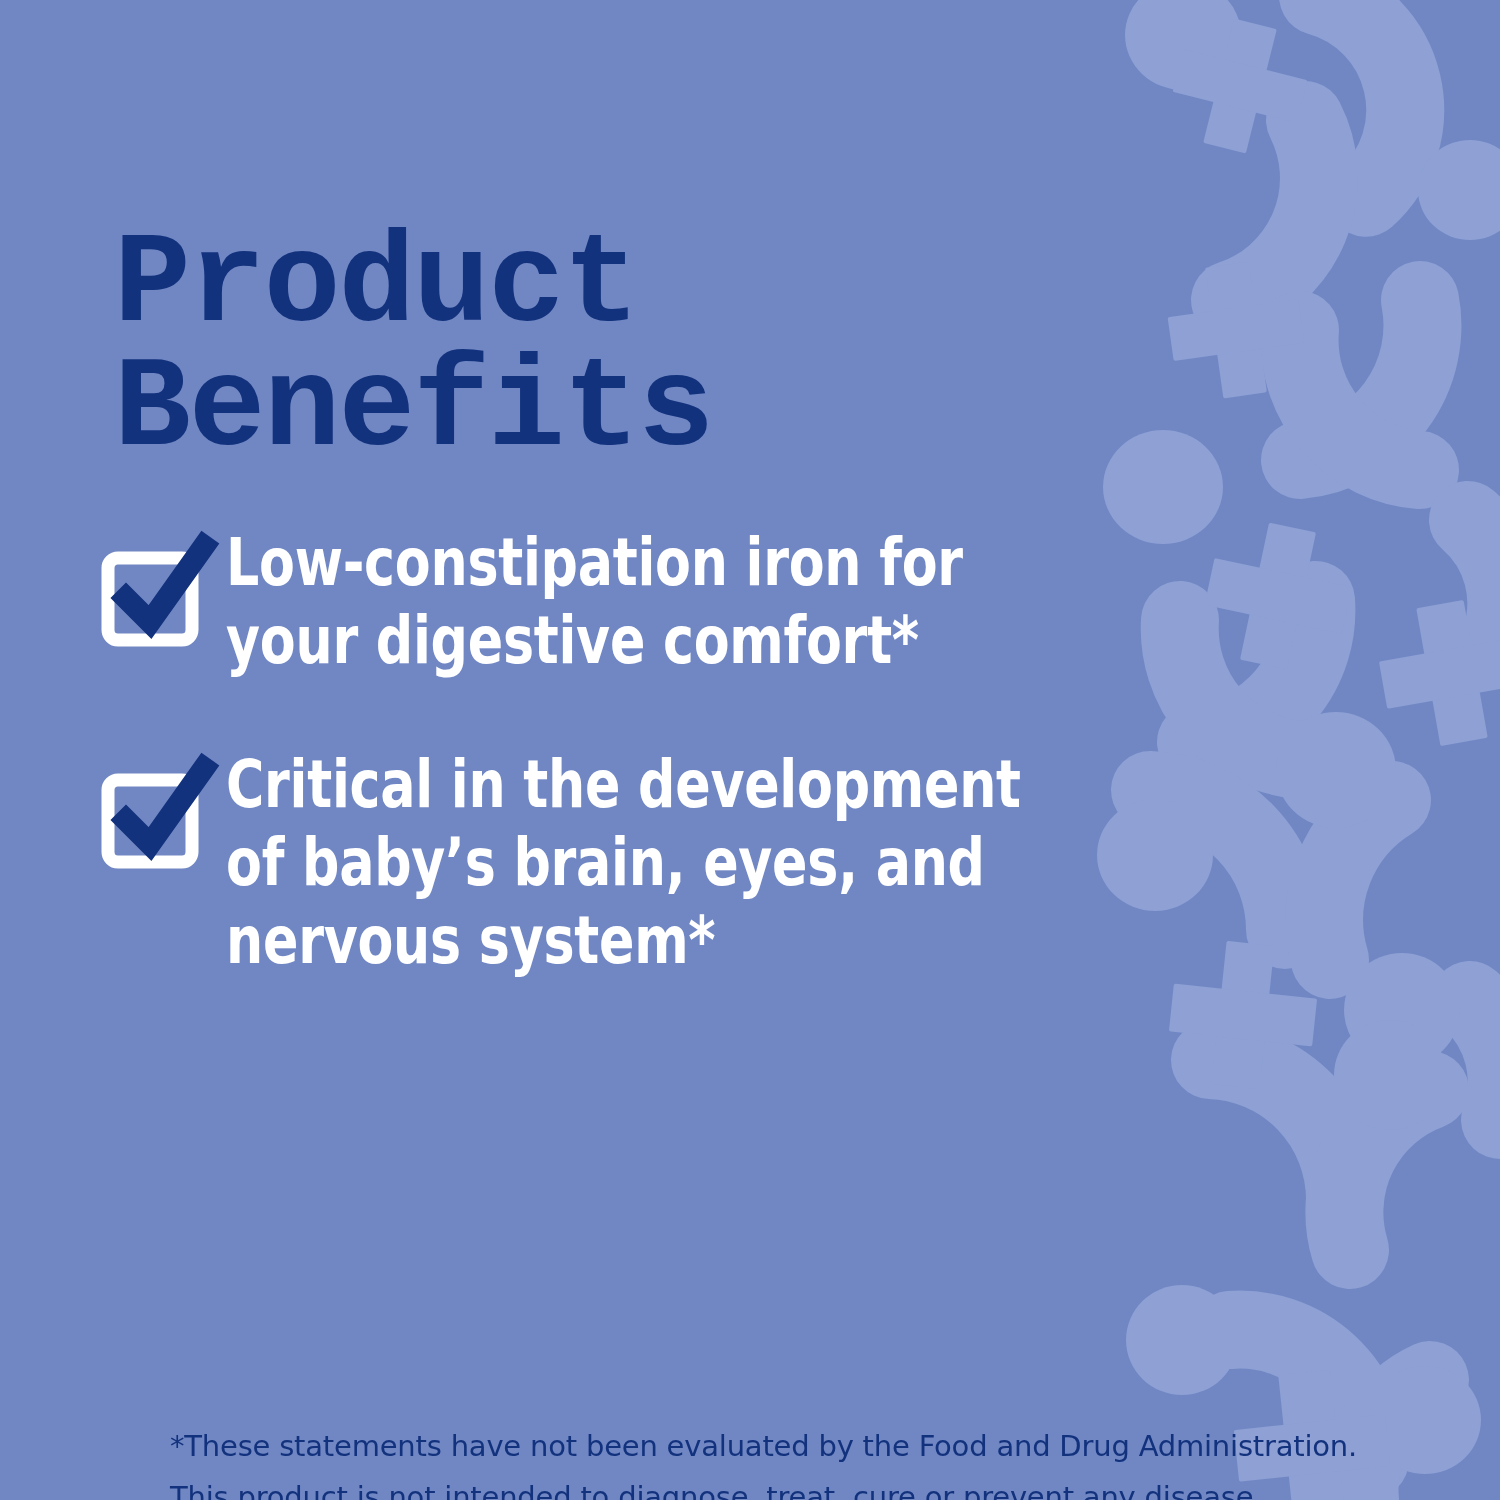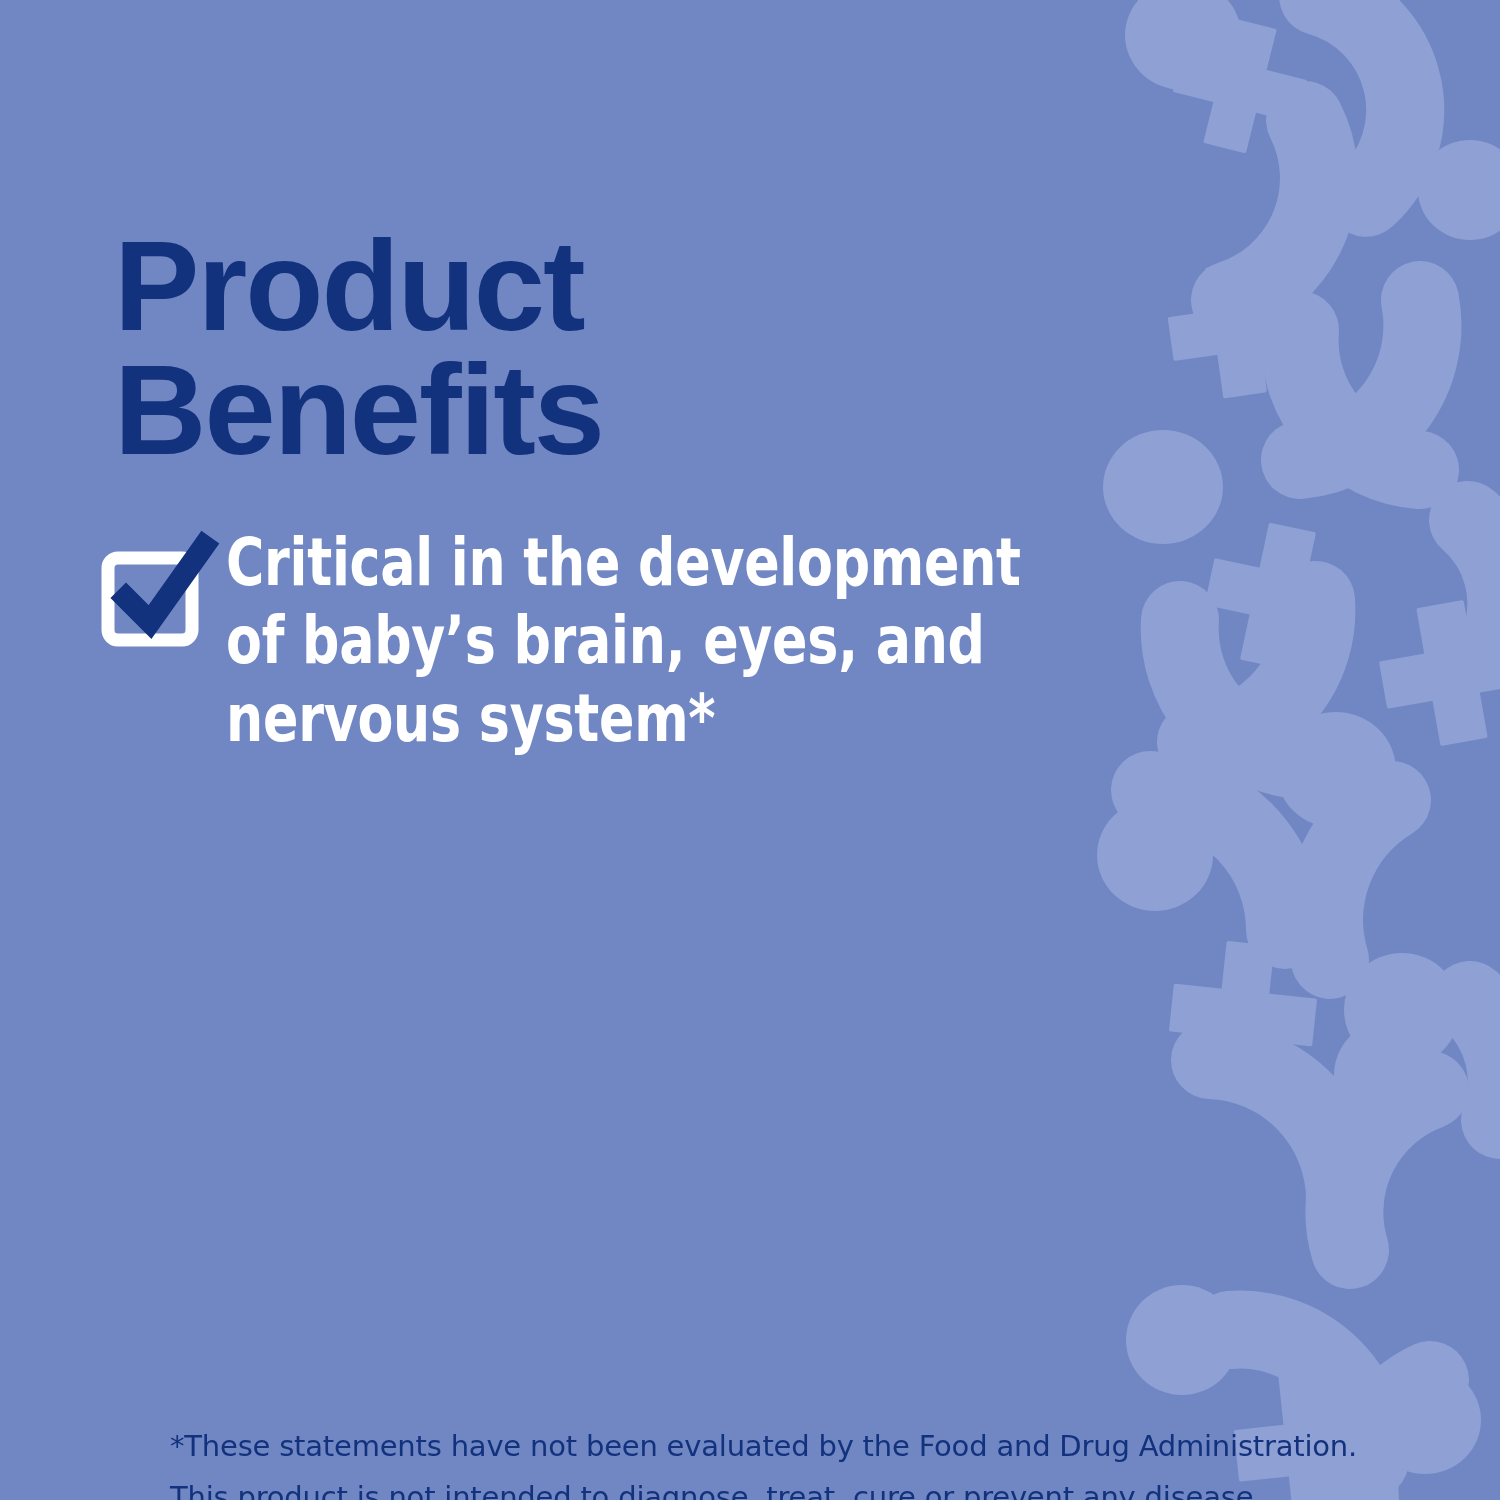--- a/index.html
+++ b/index.html
@@ -30,21 +30,21 @@
     pointer-events: none;
   }
 
   
   #page-title {
     position: absolute;
     left: 114px;
     top: 138px;
     width: 760px;
     color: #13327D;
-    font-family: Liberation Sans, sans-serif;
+    font-family: Liberation Mono, monospace;
     font-weight: bold;
     font-size: 128px;
     line-height: 124px;
     letter-spacing: -2px;
     white-space: pre-line;
   }
 
   
   #benefits-list {
     position: absolute;
@@ -176,20 +176,30 @@
         </g>
       </g>
     </g>
   </svg>
 
   <h1 id="page-title">Product
 Benefits</h1>
 
   <div id="benefits-list">
 
+    <div class="benefit-row" id="row-0">
+      <span class="checkbox-icon">
+        <svg width="126" height="110" viewBox="0 0 126 110" xmlns="http://www.w3.org/2000/svg">
+          <rect x="8" y="18" width="84" height="82" rx="10" ry="10" fill="none" stroke="#FFFFFF" stroke-width="13"></rect>
+          <path d="M26 58 L50 82 L104 6" fill="none" stroke="#13327D" stroke-width="22" stroke-linecap="square" stroke-linejoin="miter"></path>
+        </svg>
+      </span>
+      <div class="benefit-text">Low-constipation iron for
+your digestive comfort*</div>
+    </div>
 
     <div class="benefit-row" id="row-1">
       <span class="checkbox-icon">
         <svg width="126" height="110" viewBox="0 0 126 110" xmlns="http://www.w3.org/2000/svg">
           <rect x="8" y="18" width="84" height="82" rx="10" ry="10" fill="none" stroke="#FFFFFF" stroke-width="13"></rect>
           <path d="M26 58 L50 82 L104 6" fill="none" stroke="#13327D" stroke-width="22" stroke-linecap="square" stroke-linejoin="miter"></path>
         </svg>
       </span>
       <div class="benefit-text">Critical in the development
 of baby’s brain, eyes, and

